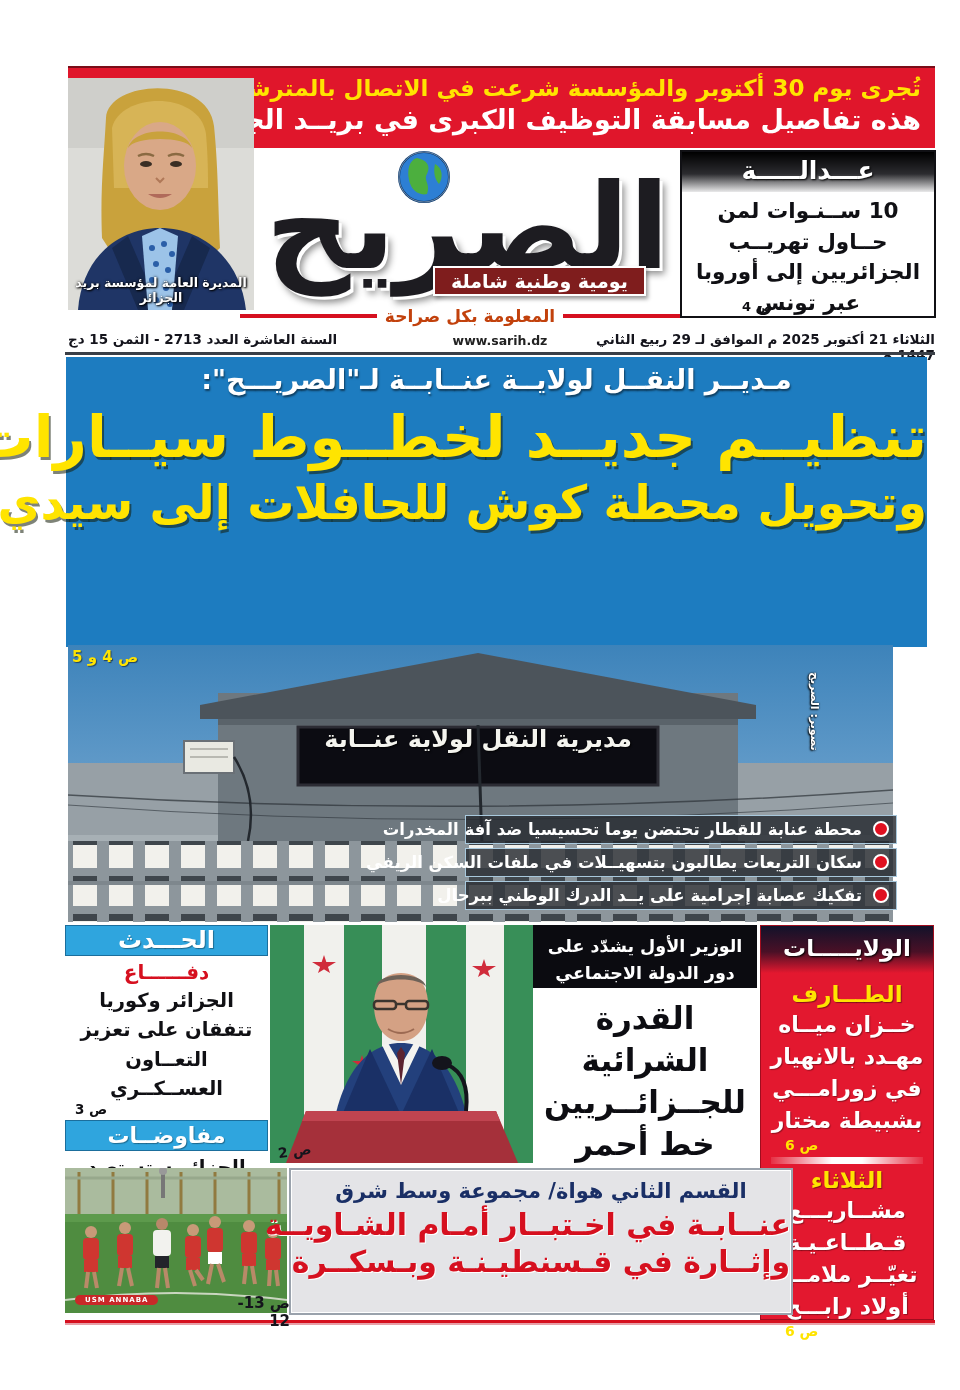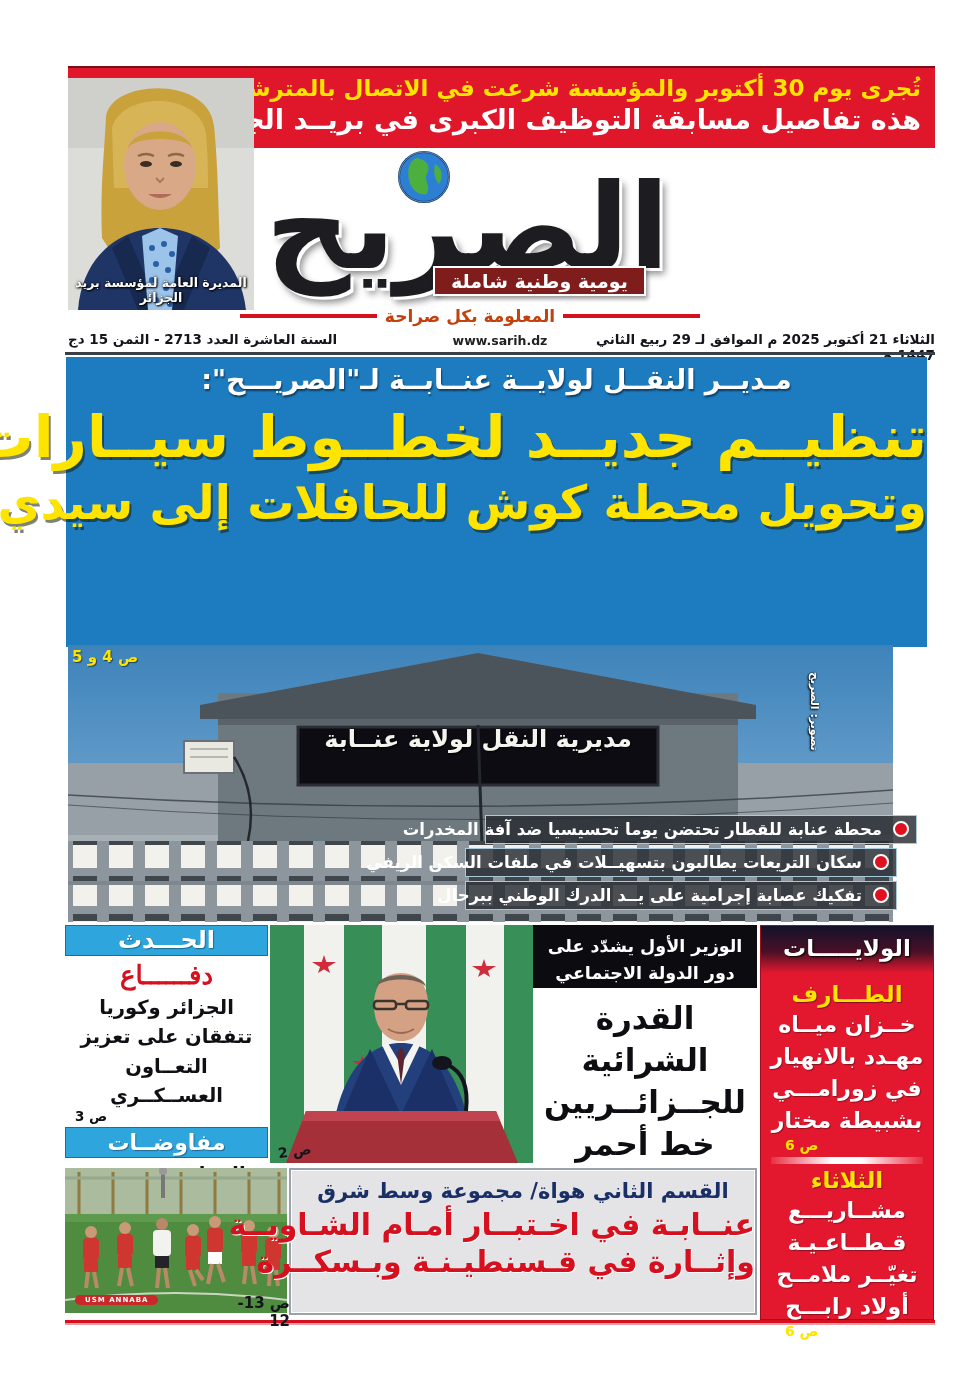--- a/index.html
+++ b/index.html
@@ -60,21 +60,21 @@
   .bullet-strip { left:465px; width:432px; height:29px; background:rgba(38,41,48,0.82); border:1px solid #a8c8dc;
                   color:#fff; font-weight:bold; font-size:16.5px; line-height:27px; text-align:right;
                   padding-right:34px; white-space:nowrap; z-index:5; }
   .bullet-dot { position:absolute; right:7px; top:5px; width:16px; height:16px; border-radius:50%;
                 background:#e01020; border:2px solid #fff; }
 
   
   .event-col { left:65px; top:925px; width:203px; height:247px; background:#fff; }
   .event-head { height:31px; line-height:29px; background:#2fa5de; border:1px solid #1b6e9c; text-align:center;
                 color:#fff; font-weight:bold; font-size:24px; text-shadow:1px 1px 1px rgba(0,0,0,.35); }
-  .event-sub { margin-top:4px; text-align:center; color:#d6101f; font-weight:bold; font-size:26px;font-family:Liberation Serif, serif; }
+  .event-sub { margin-top:4px; text-align:center; color:#d6101f; font-weight:bold; font-size:20px; }
   .event-headline { margin-top:2px; padding:0 2px; text-align:center; color:#101014; font-weight:bold; font-size:19.5px; line-height:1.5; }
   .event-pref { padding:0 10px; text-align:left; font-size:13.5px; font-weight:bold; color:#101014; line-height:1; }
 
   
   .pm-photo { left:270px; top:925px; width:263px; height:238px; overflow:hidden; background:#b9c8b9; }
   .pm-pref { position:absolute; left:8px; bottom:4px; color:#14141c; font-weight:bold; font-size:14px; transform:rotate(-8deg); }
   .pm-kicker { left:533px; top:925px; width:224px; height:63px; background:#0b0b10; color:#fff; font-weight:bold; font-size:17.5px;
                text-align:center; line-height:1.55; padding-top:8px; }
   .pm-headline { left:533px; top:988px; width:224px; height:175px; background:#fff; color:#0d0d12; font-weight:bold;
                  font-size:31px; line-height:1.35; text-align:center; padding-top:10px; letter-spacing:-1px; }
@@ -87,21 +87,21 @@
   .wil-headline { margin-top:2px; padding:0 5px; text-align:center; color:#fff; font-weight:bold; font-size:22px; line-height:1.45;
                   text-shadow:1px 1px 1px rgba(0,0,0,.35); }
   .wil-pref { padding:0 24px; text-align:left; color:#ffe400; font-weight:bold; font-size:14px; line-height:1.2; }
   .wil-divider { margin:4px 10px 0 10px; height:7px; background:linear-gradient(90deg,rgba(255,255,255,.1),#fff 40%,#fff 60%,rgba(255,255,255,.1)); }
 
   
   .football-photo { left:65px; top:1168px; width:222px; height:145px; overflow:hidden; background:#6fa35e; }
   .watermark { position:absolute; left:10px; bottom:8px; background:#c82828; color:#fff; font-size:7px; font-weight:bold;
                padding:1px 10px; border-radius:5px; letter-spacing:1px; direction:ltr; }
   .sports-pref { left:218px; top:1294px; width:72px; text-align:right; font-size:15px; font-weight:bold; color:#14141c; z-index:7; }
-  .sports-box { left:289px; top:1168px; width:468px; height:147px; background:#e4e4e7; border:2px solid #9aa2ac; box-shadow:inset 0 0 0 1px #fff; }
+  .sports-box { left:289px; top:1168px; width:504px; height:147px; background:#e4e4e7; border:2px solid #9aa2ac; box-shadow:inset 0 0 0 1px #fff; }
   .sports-kicker { margin-top:9px; text-align:center; color:#1a2f66; font-weight:bold; font-size:21px; }
   .sports-h1 { margin-top:4px; text-align:center; color:#d6101f; font-weight:bold; font-size:30px; white-space:nowrap;
                text-shadow:1px 1px 0 #fff; letter-spacing:-1px; }
   .sports-h2 { margin-top:2px; text-align:center; color:#d6101f; font-weight:bold; font-size:30px; white-space:nowrap;
                text-shadow:1px 1px 0 #fff; letter-spacing:-1px; }
   .bottom-rule { left:65px; top:1320px; width:870px; height:5px; background:#d6101f; border-bottom:2px solid #e8a0a8; }
 </style>
 </head>
 <body>
 
@@ -164,20 +164,25 @@
   <div class="abs tagline-row">
     <div class="rule"></div>
     <div class="tagline-text">المعلومة بكل صراحة</div>
     <div class="rule"></div>
   </div>
   <div class="abs date-line">الثلاثاء 21 أكتوبر 2025 م الموافق لـ 29 ربيع الثاني 1447 هـ</div>
   <div class="abs site-line">www.sarih.dz</div>
   <div class="abs issue-line">السنة العاشرة العدد 2713 - الثمن 15 دج</div>
   <div class="abs mast-rule"></div>
 
+  <div class="abs justice-box">
+    <div class="justice-head">عـــدالـــــة</div>
+    <div class="justice-headline">10 ســنـوات لمن حــاول تهريــب الجزائريين إلى أوروبا عبر تونس</div>
+    <div class="justice-pref">ص 4</div>
+  </div>
 
   <div class="abs lead-box">
     <div class="lead-kicker">مـديــر النقــل لولايــة عنــابــة لـ"الصريـــح":</div>
     <div class="lead-h1">تنظيــم جديــد لخطــوط سيــارات الأجــرة</div>
     <div class="lead-h2">وتحويل محطة كوش للحافلات إلى سيدي ابراهيم</div>
   </div>
   <div class="abs lead-pref">ص 4 و 5</div>
 
   <div class="abs building-photo">
     <svg width="825" height="277" viewBox="0 0 825 277">
@@ -213,21 +218,21 @@
       <path d="M166,112 Q190,150 180,196" stroke="#23282e" stroke-width="2.5" fill="none"></path>
 
       <rect x="0" y="196" width="825" height="40" fill="url(#win)"></rect>
       <rect x="0" y="240" width="825" height="37" fill="url(#win)"></rect>
       <rect x="0" y="236" width="825" height="4" fill="#7e878d"></rect>
     </svg>
     <div class="building-sign-text">مديرية النقل لولاية عنــابة</div>
   </div>
   <div class="abs photo-credit">تصوير: الصريح</div>
 
-  <div class="abs bullet-strip" style="top:815px;margin-left:20px;">
+  <div class="abs bullet-strip" style="top:815px;">
     <span class="bullet-dot"></span>
     <span>محطة عنابة للقطار تحتضن يوما تحسيسيا ضد آفة المخدرات</span>
   </div>
   <div class="abs bullet-strip" style="top:848px;">
     <span class="bullet-dot"></span>
     <span>سكان التريعات يطالبون بتسهيــلات في ملفات السكن الريفي</span>
   </div>
   <div class="abs bullet-strip" style="top:881px;">
     <span class="bullet-dot"></span>
     <span>تفكيك عصابة إجرامية على يــد الدرك الوطني ببرحال</span>

